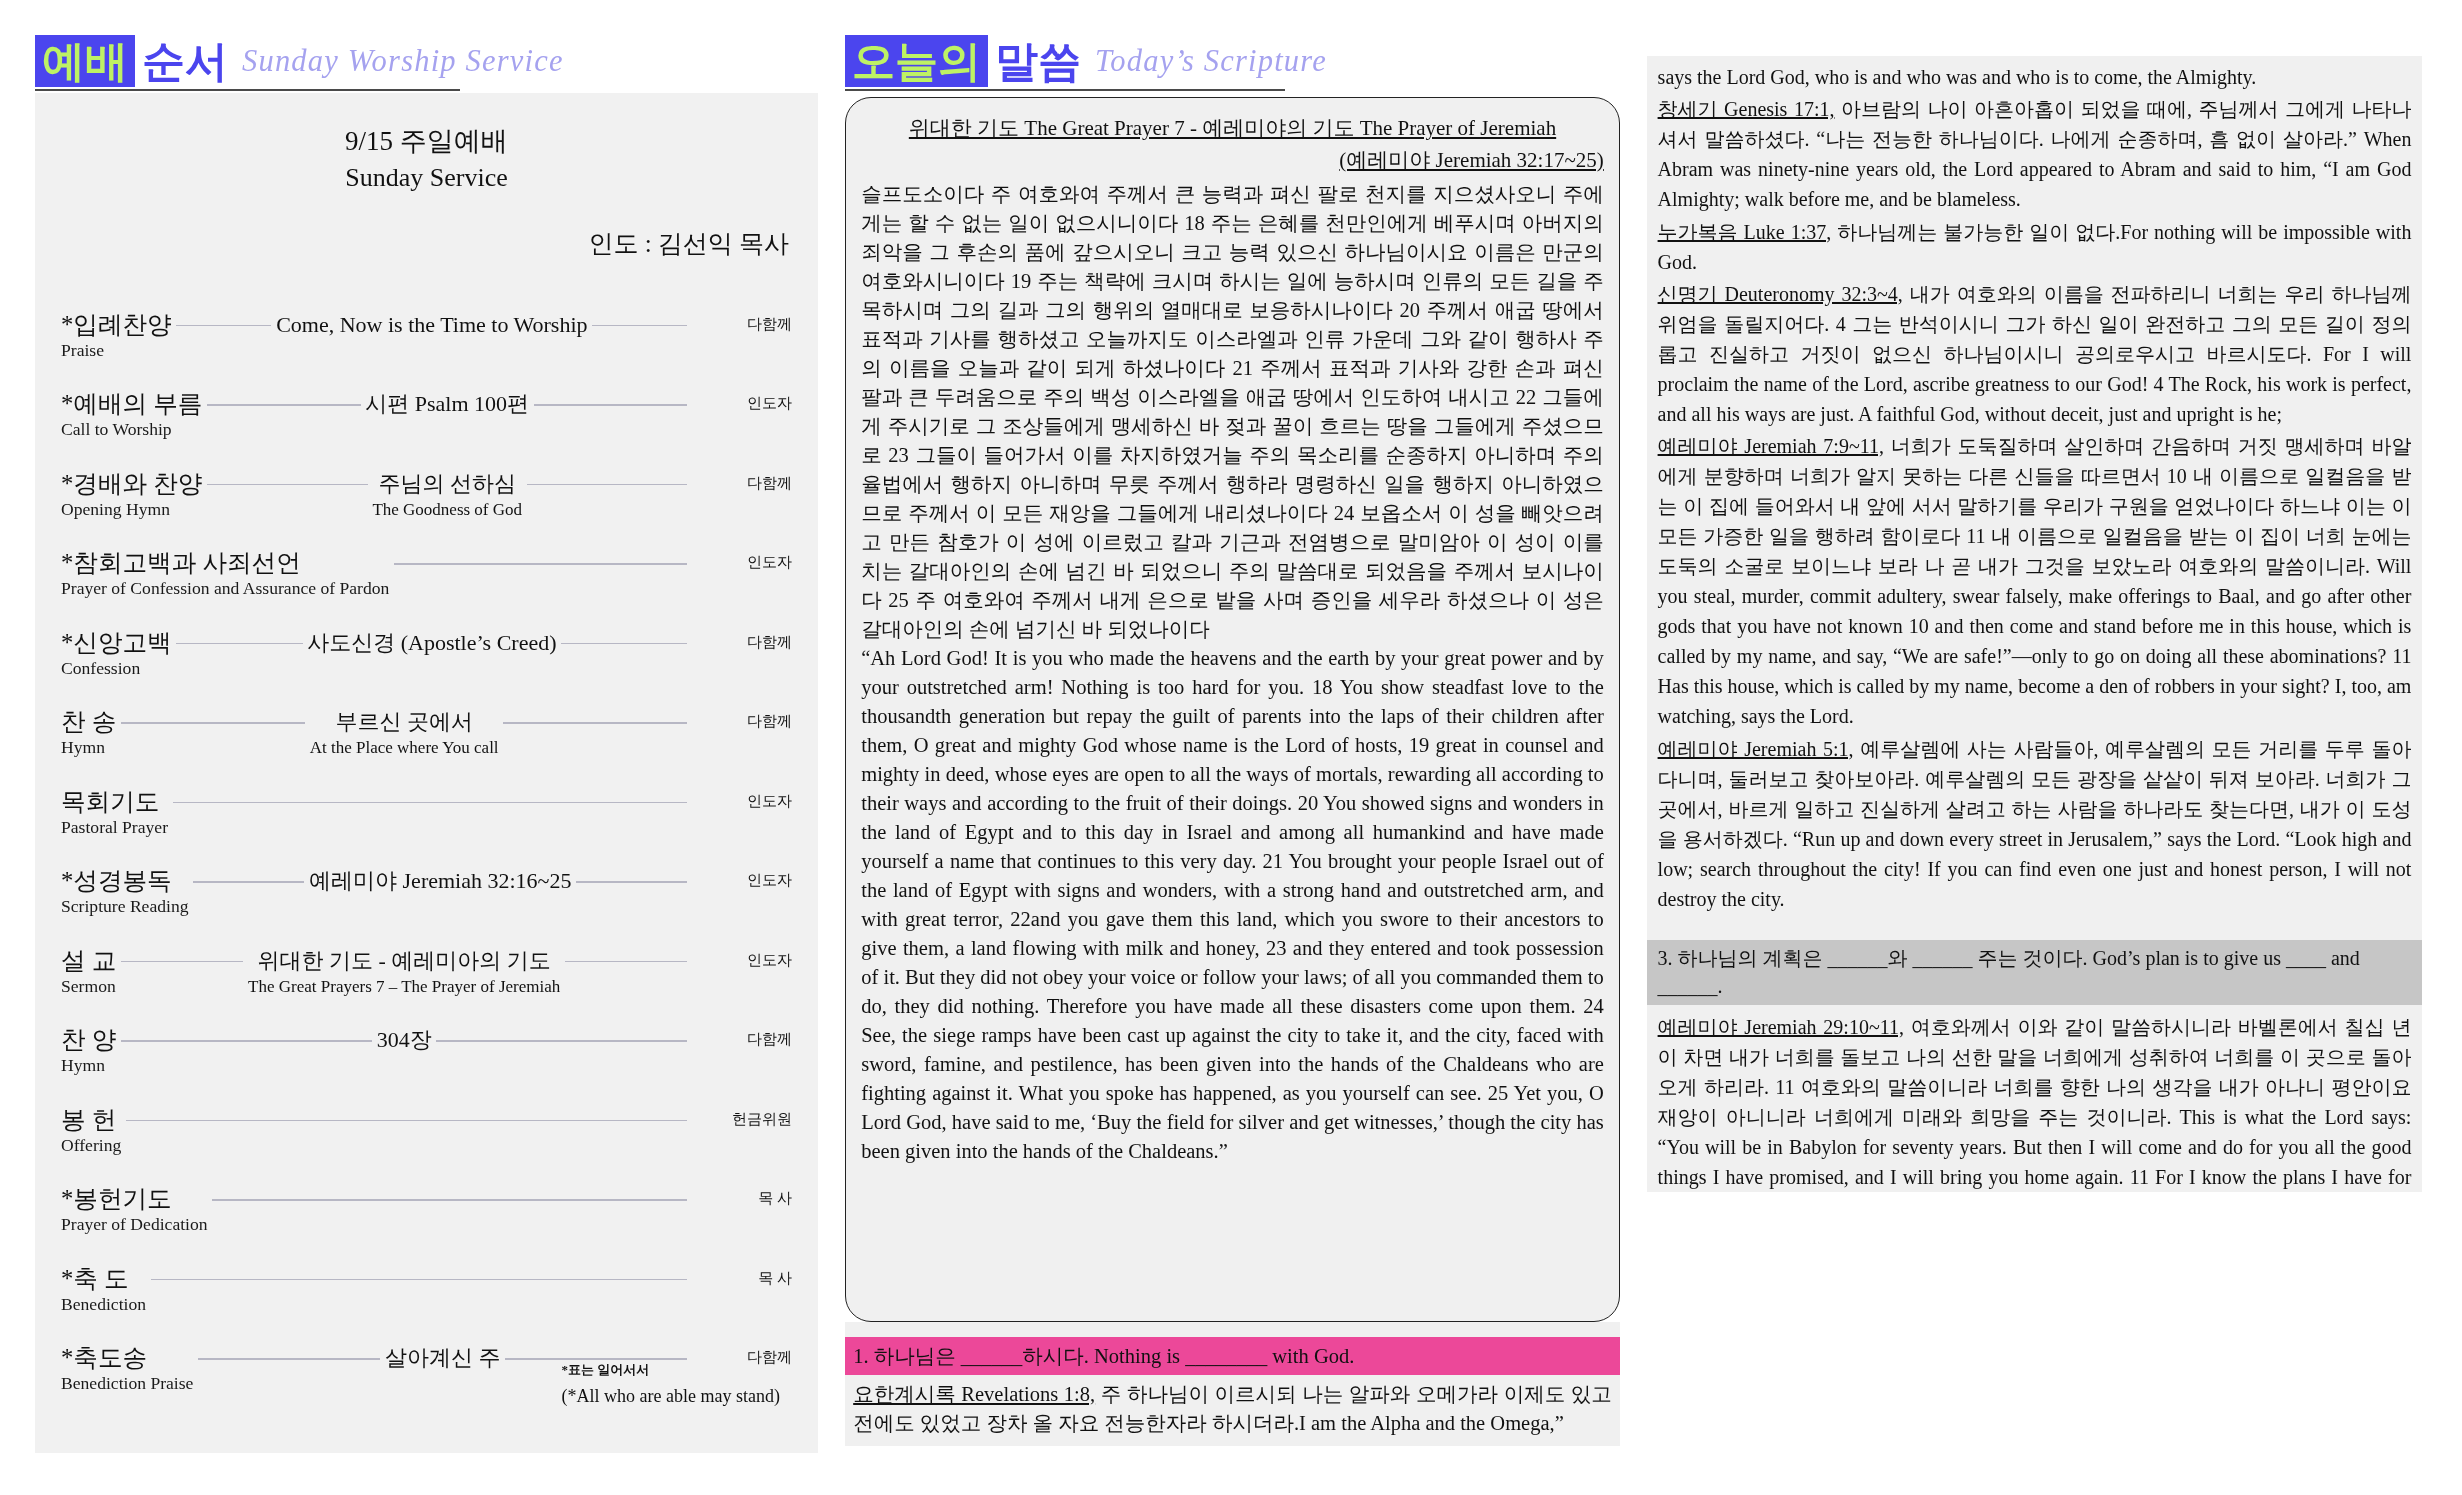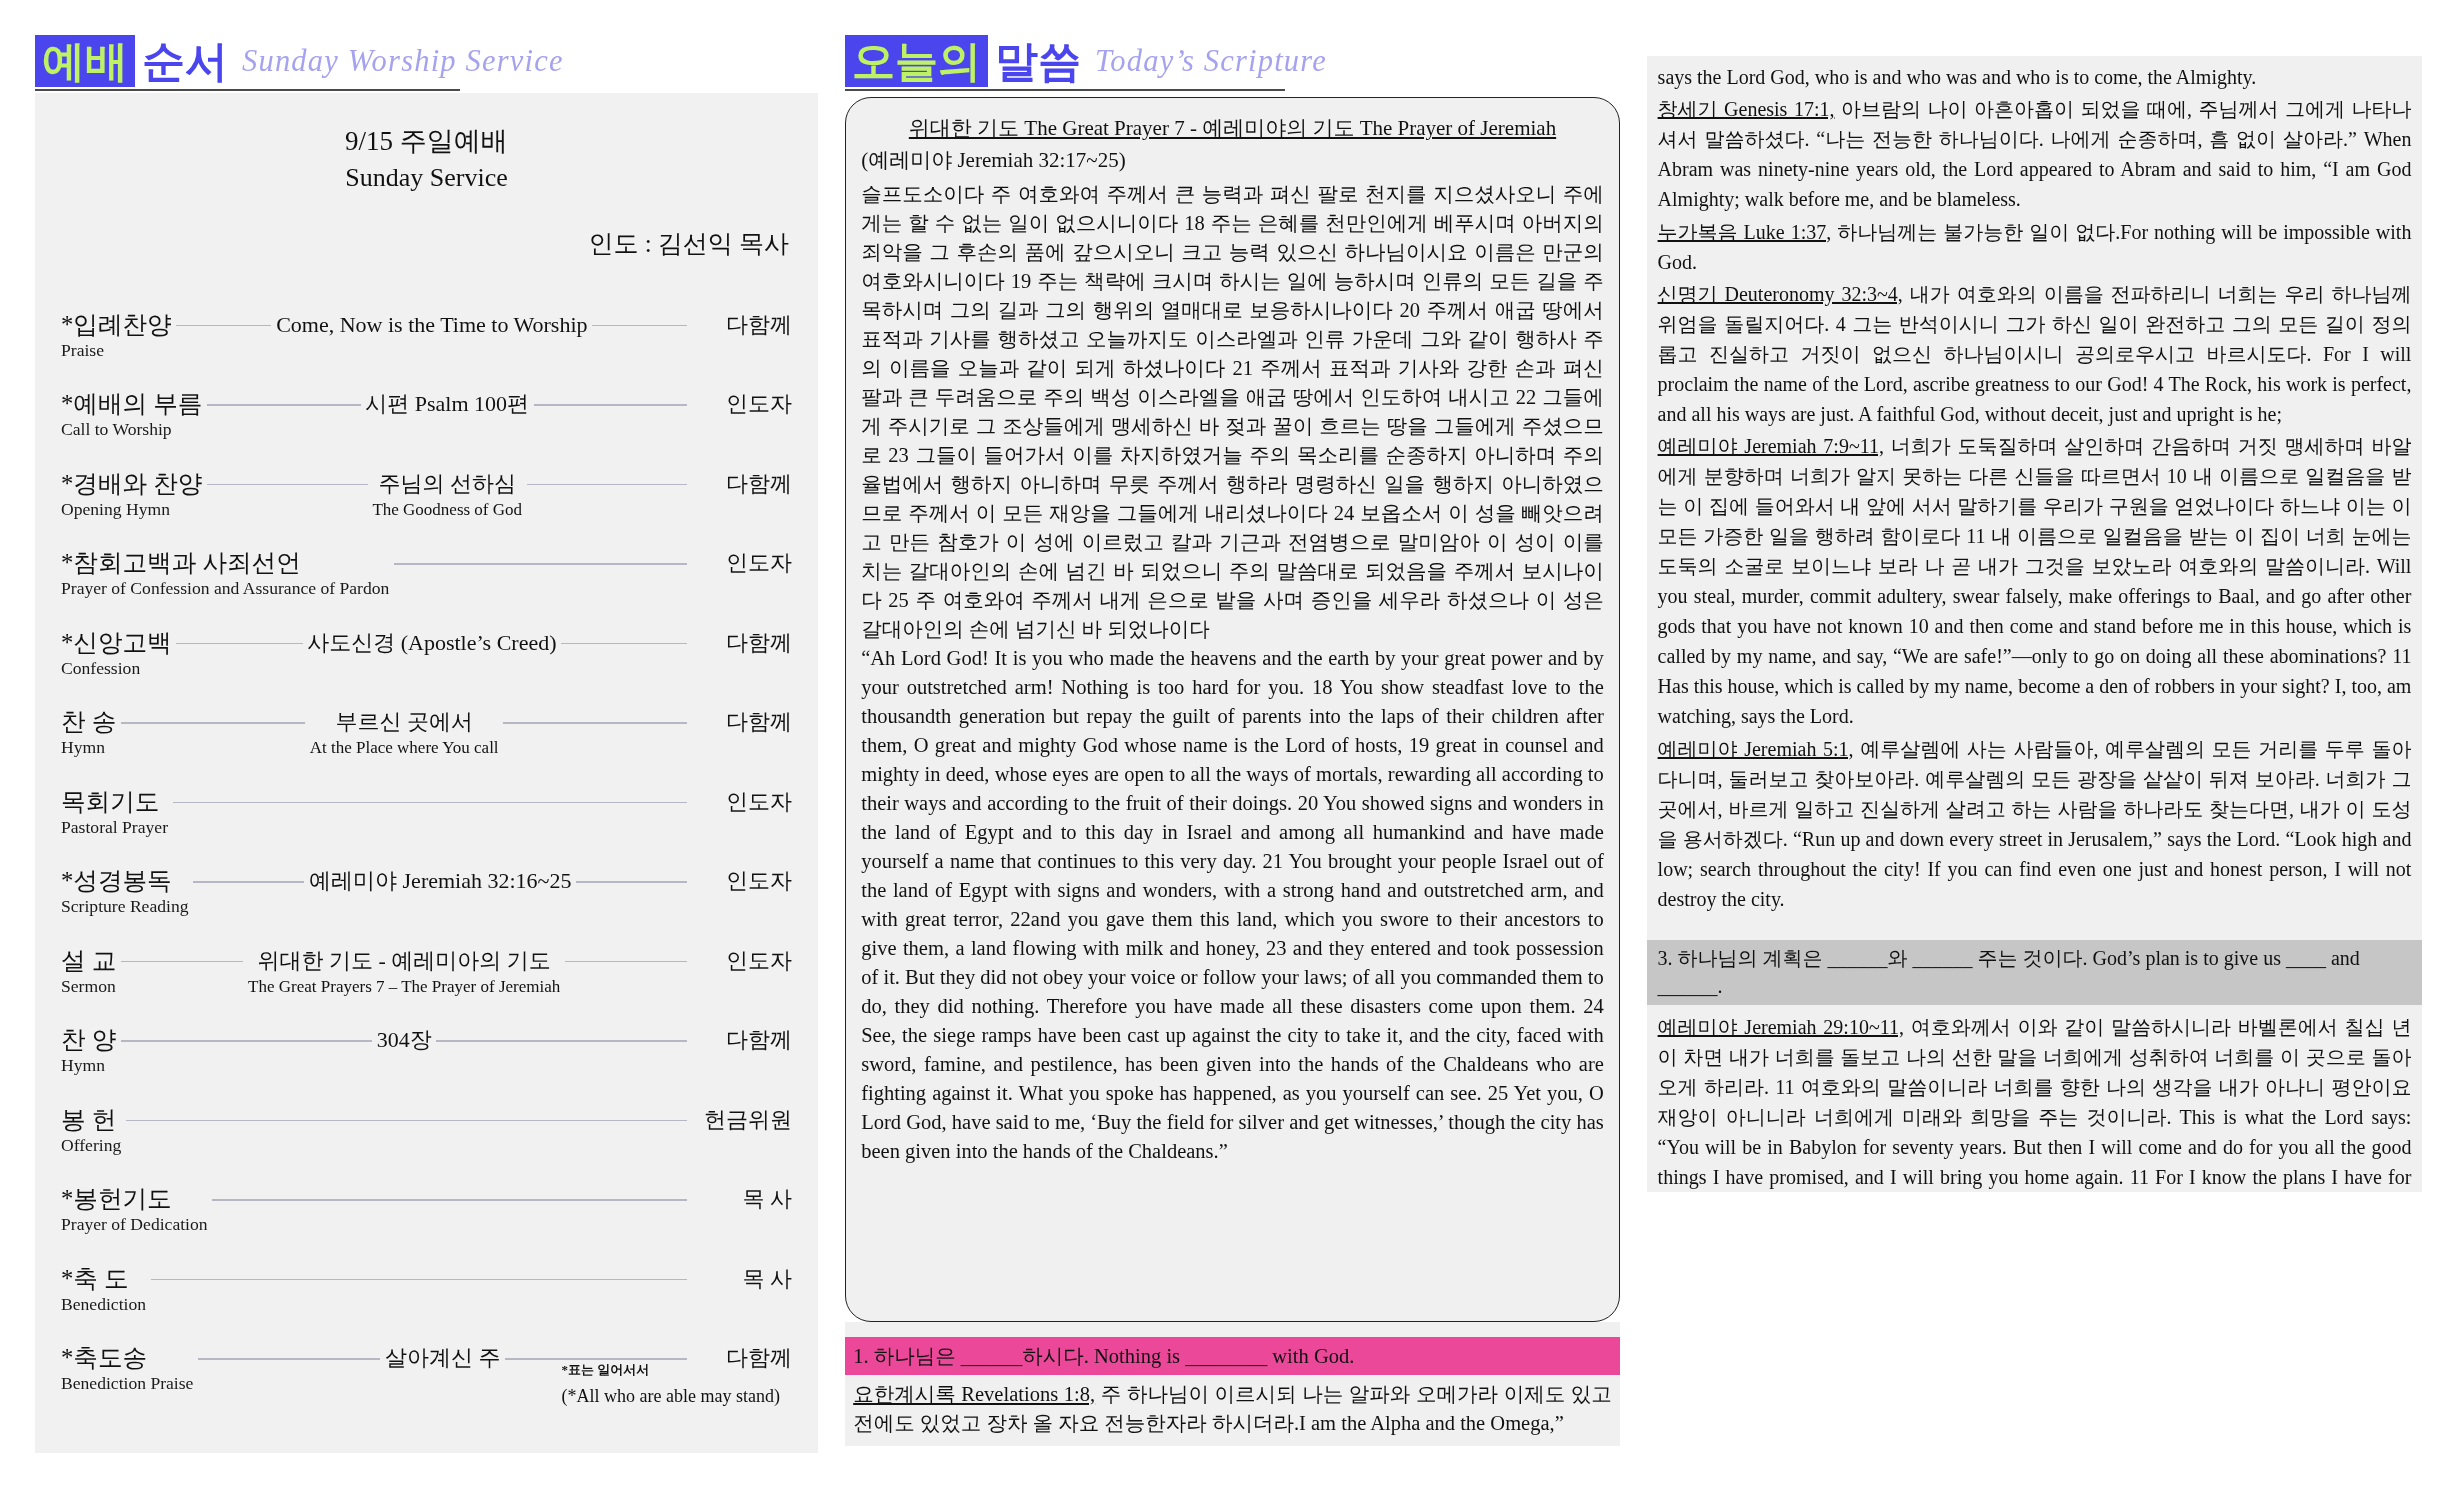--- a/index.html
+++ b/index.html
@@ -31,32 +31,32 @@
   .leader-line{text-align:right;font-size:25px;margin:32px 2.9px 50px 0;}
   .row{display:flex;align-items:flex-start;margin-bottom:27px;margin-top:8px;}
   .col-label{flex:0 0 auto;max-width:375px;}
   .ko-label{font-size:24.6px;line-height:29px;}
   .en-label{font-size:17.6px;line-height:23.5px;color:#1a1a1a;}
   .rule{flex:1 1 17.6px;height:1.2px;background:#b7b7c4;margin:15.2px 4.7px 0 4.7px;}
   .col-center{flex:0 0 auto;text-align:center;max-width:446px;}
   .c-main{font-size:22px;line-height:29px;white-space:nowrap;}
   .c-sub{font-size:17px;line-height:23.5px;}
   .c-main:empty,.c-sub:empty{display:none;}
-  .col-by{flex:0 0 auto;min-width:100px;text-align:right;font-size:22px;line-height:29px;}
+  .col-by{flex:0 0 auto;min-width:100px;text-align:right;font-size:15px;line-height:29px;}
   .footnote{position:absolute;right:38px;bottom:44px;text-align:left;}
   .footnote .fn-ko{font-size:13px;line-height:26px;font-weight:bold;}
   .footnote .fn-en{font-size:18px;line-height:26px;}
   
   .panel-mid{position:absolute;left:845px;top:35px;width:775px;}
   .scripture-box{
     margin-top:5.9px;background:#f0f0f0;border:1.8px solid #222;border-radius:26px;
     padding:15.2px 15.2px 11.7px 15.2px;box-sizing:border-box;min-height:1225px;
   }
   .box-title{text-align:center;font-size:21px;line-height:30.5px;text-decoration:underline;}
-  .box-title2{text-align:left;font-size:21px;line-height:33px;}
+  .box-title2{text-align:right;font-size:21px;line-height:33px;text-decoration:underline;}
   .passage-ko{font-size:20.5px;line-height:29px;text-align:justify;margin-top:3.5px;}
   .passage-en{font-size:20.5px;line-height:29px;text-align:justify;}
   .mid-lower{background:#f0f0f0;margin-top:0;padding-top:15.2px;}
   .fill-bar{background:#ec4899;font-size:20.5px;line-height:26px;padding:5.9px 8.2px;}
   .rev-text{font-size:20.5px;line-height:29px;padding:4.7px 8.2px 8.2px 8.2px;text-align:justify;}
   .ref{text-decoration:underline;}
   
   .panel-right{
     position:absolute;left:1647px;top:40px;width:775px;height:1136px;
     background:#f0f0f0;box-sizing:border-box;padding:4.7px 0 0 0;overflow:hidden;margin-top:16px;

